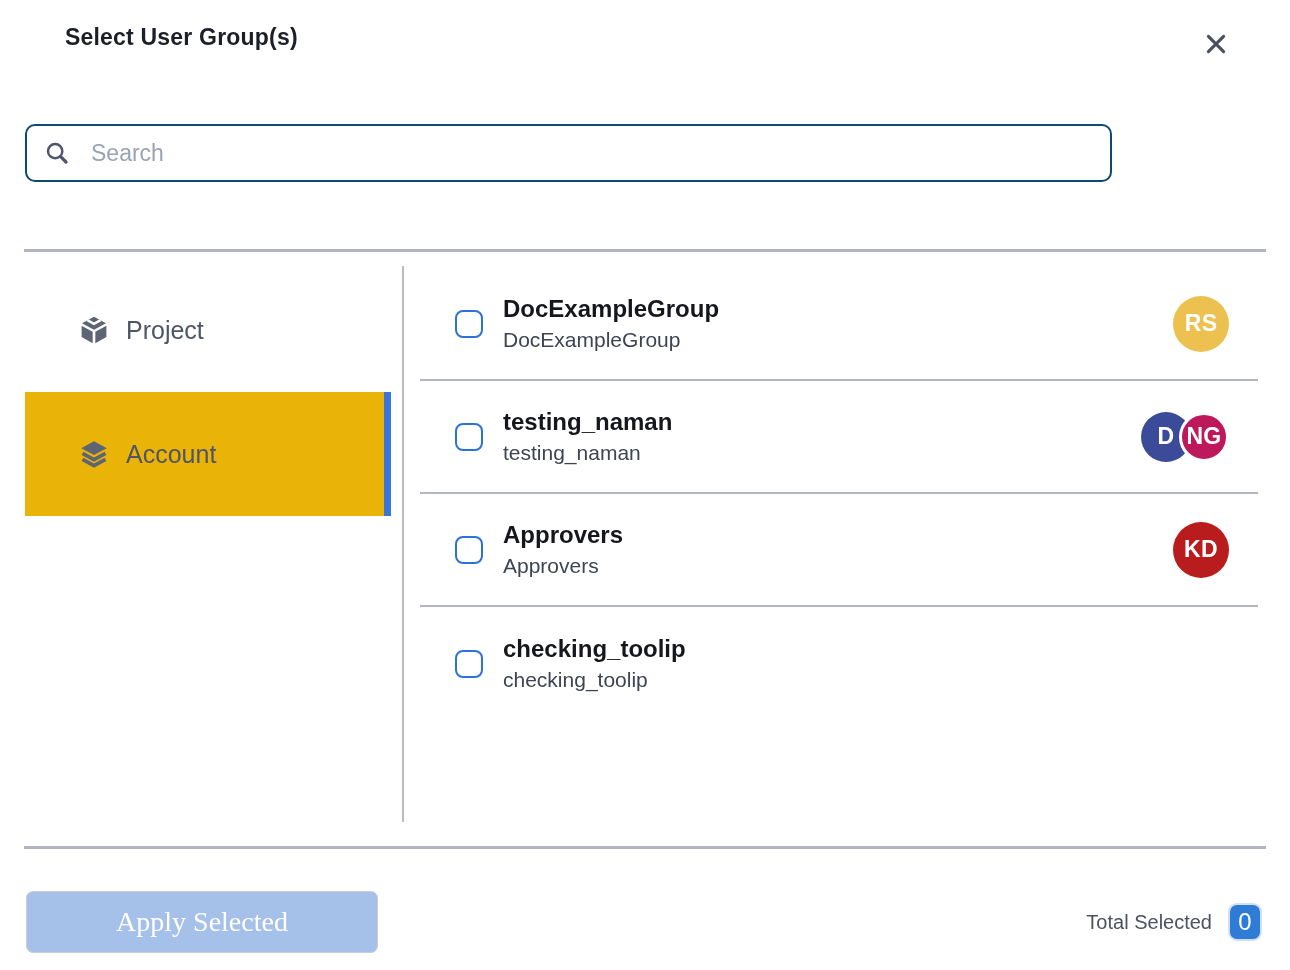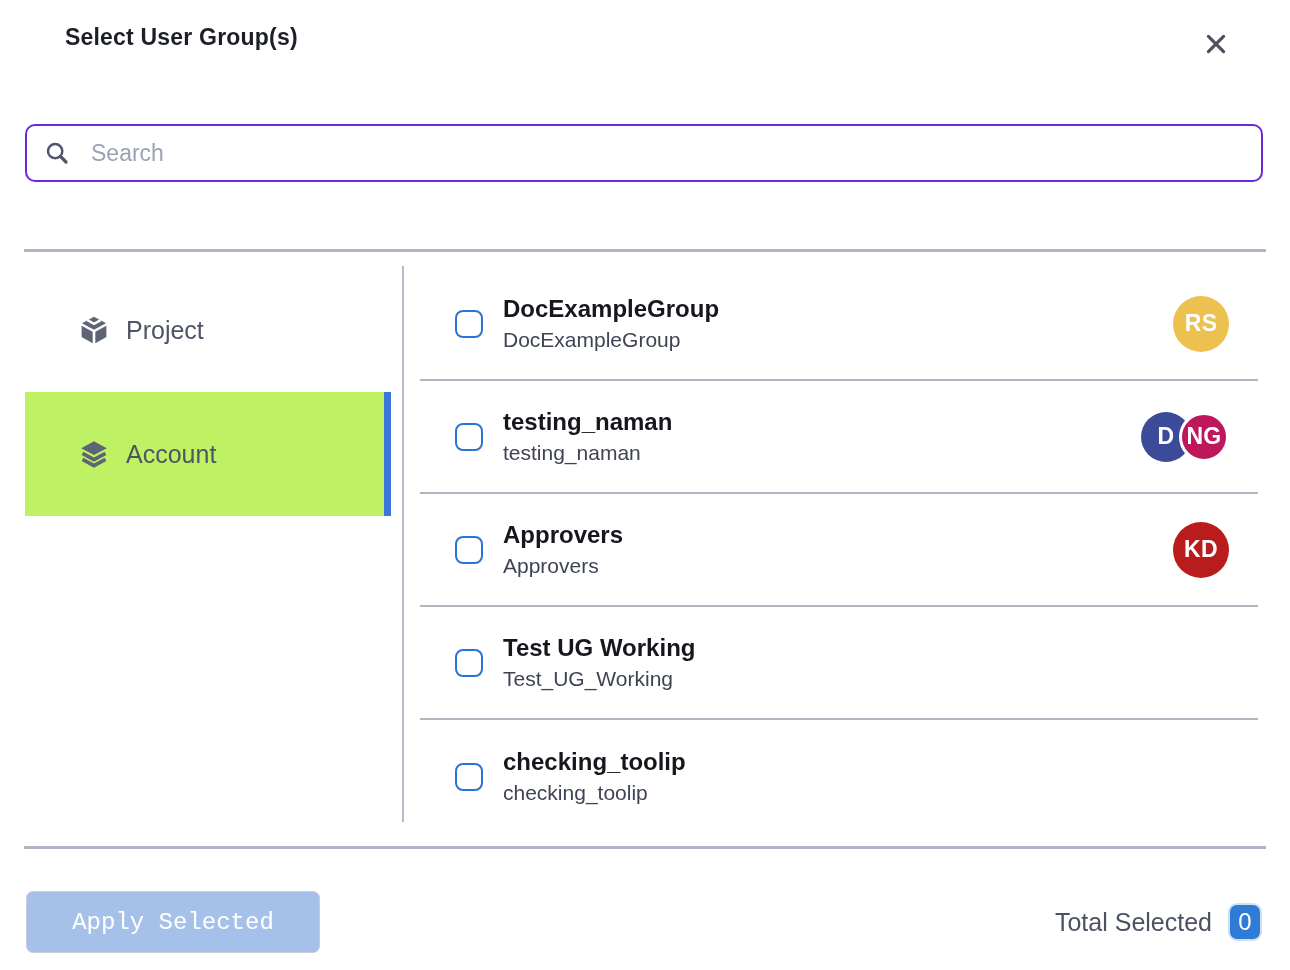--- a/index.html
+++ b/index.html
@@ -8,37 +8,37 @@
   .modal { position:relative; width:1290px; height:970px; background:#fff; overflow:hidden; }
 
   
   .modal-title { position:absolute; left:65px; top:24px; font-size:23px; font-weight:600;
     color:#1c1f27; letter-spacing:.2px; }
   .close-btn { position:absolute; left:1202px; top:27px; width:34px; height:34px;
     background:none; border:none; cursor:pointer; color:#4c4f5e; padding:0; }
   .close-btn svg { width:28px; height:28px; display:block; }
 
   
-  .search-box { position:absolute; left:25px; top:124px; width:1238px; height:58px;
-    border:2px solid #6d28d9; border-radius:10px; display:flex; align-items:center;
+  .search-box { position:absolute; left:25px; top:124px; width:1087px; height:58px;
+    border:2px solid #0c4a6e; border-radius:10px; display:flex; align-items:center;
     background:#fff; }
   .search-box .s-icon { width:26px; height:26px; margin-left:17px; color:#50566a; flex:none; }
   .search-box input { flex:1; border:none; outline:none; font-size:23px; color:#2f3440;
     padding:0 16px 0 21px; background:transparent; font-family:inherit; }
   .search-box input::placeholder { color:#9aa3b4; }
 
   .hr { position:absolute; left:24px; width:1242px; height:3px; background:#b2b4c3; }
   .hr-top { top:249px; }
   .hr-bottom { top:846px; }
 
   
   .sidebar { position:absolute; left:25px; top:268px; width:366px; }
   .sb-item { position:relative; height:124px; display:flex; align-items:center;
     padding-left:53px; cursor:pointer; }
-  .sb-item.selected { background:#bef264; }
+  .sb-item.selected { background:#eab308; }
   .sb-item .active-bar { display:none; }
   .sb-item.selected .active-bar { display:block; position:absolute; right:0; top:0;
     bottom:0; width:7px; background:#3a76d9; }
   .sb-icon { width:32px; height:32px; color:#5d6474; flex:none; }
   .sb-icon svg { width:32px; height:32px; display:block; }
   .sb-label { margin-left:16px; font-size:25px; color:#4e5565; }
 
   .vdivider { position:absolute; left:402px; top:266px; width:2px; height:556px;
     background:#b9bbc9; }
 
@@ -53,26 +53,26 @@
   .g-name { font-size:24px; font-weight:700; color:#15171c; line-height:1.25; }
   .g-sub { font-size:21px; color:#3f4454; line-height:1.3; margin-top:2px; }
   .avatars { display:flex; align-items:center; margin-right:29px; }
   .avatar { width:56px; height:56px; border-radius:50%; color:#fff; font-weight:700;
     font-size:23px; display:flex; align-items:center; justify-content:center;
     letter-spacing:.3px; }
   .avatars.pair .avatar { width:50px; height:50px; }
   .avatars.pair .avatar + .avatar { margin-left:-12px; border:3px solid #fff; z-index:2; }
 
   
-  .apply-btn { position:absolute; left:26px; top:891px; width:294px; height:62px;
+  .apply-btn { position:absolute; left:26px; top:891px; width:352px; height:62px;
     background:#a6c1e9; border:1px solid #c9cdd8; border-radius:7px; color:#ffffff;
-    font-size:24px; font-weight:500; font-family:Liberation Mono, monospace; cursor:default; }
+    font-size:28px; font-weight:500; font-family:Liberation Serif, serif; cursor:default; }
   .total-wrap { position:absolute; right:28px; top:903px; display:flex;
     align-items:center; }
-  .total-label { font-size:25px; color:#4c5264; }
+  .total-label { font-size:20px; color:#4c5264; }
   .total-badge { margin-left:16px; min-width:34px; height:38px; padding:0 6px;
     background:#2e7cd6; border:2px solid #cfe0f5; border-radius:9px; color:#fff;
     font-size:24px; font-weight:500; display:flex; align-items:center;
     justify-content:center; }
 </style>
 </head>
 <body>
 
 <div class="modal">
 
@@ -148,28 +148,20 @@
       <div class="g-name">Approvers</div>
       <div class="g-sub">Approvers</div>
     </div>
     <div class="avatars">
           <div class="avatar" style="background: #b91c1c;">KD</div>
         </div>
   </div>
       <div class="group-row">
     <span class="checkbox"></span>
     <div class="g-text">
-      <div class="g-name">Test UG Working</div>
-      <div class="g-sub">Test_UG_Working</div>
-    </div>
-    <div class="avatars"></div>
-  </div>
-      <div class="group-row">
-    <span class="checkbox"></span>
-    <div class="g-text">
       <div class="g-name">checking_toolip</div>
       <div class="g-sub">checking_toolip</div>
     </div>
     <div class="avatars"></div>
   </div>
     </div>
 
   <div class="hr hr-bottom"></div>
 
   <button class="apply-btn">Apply Selected</button>

